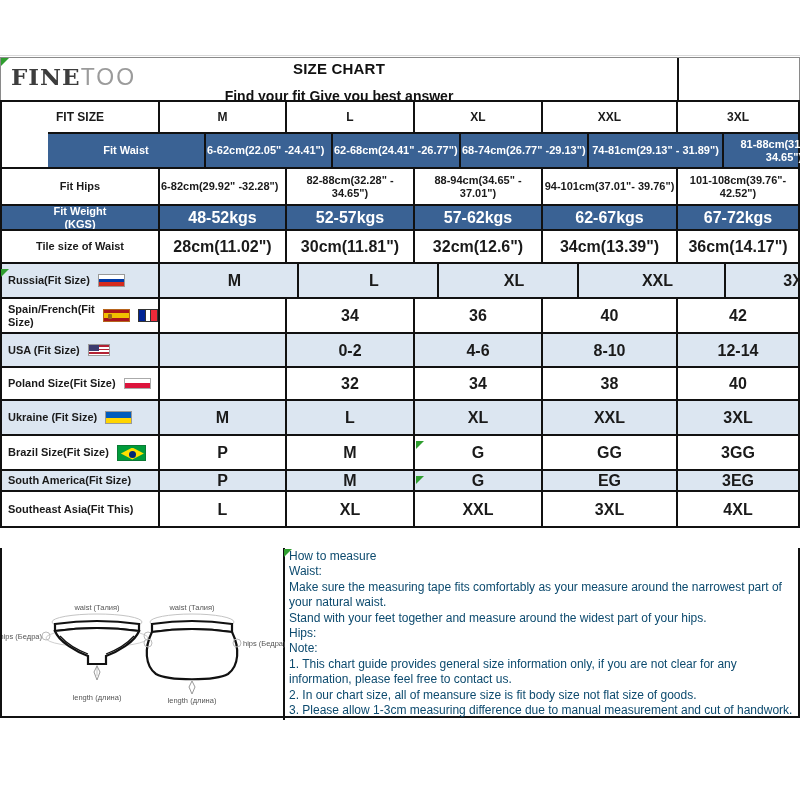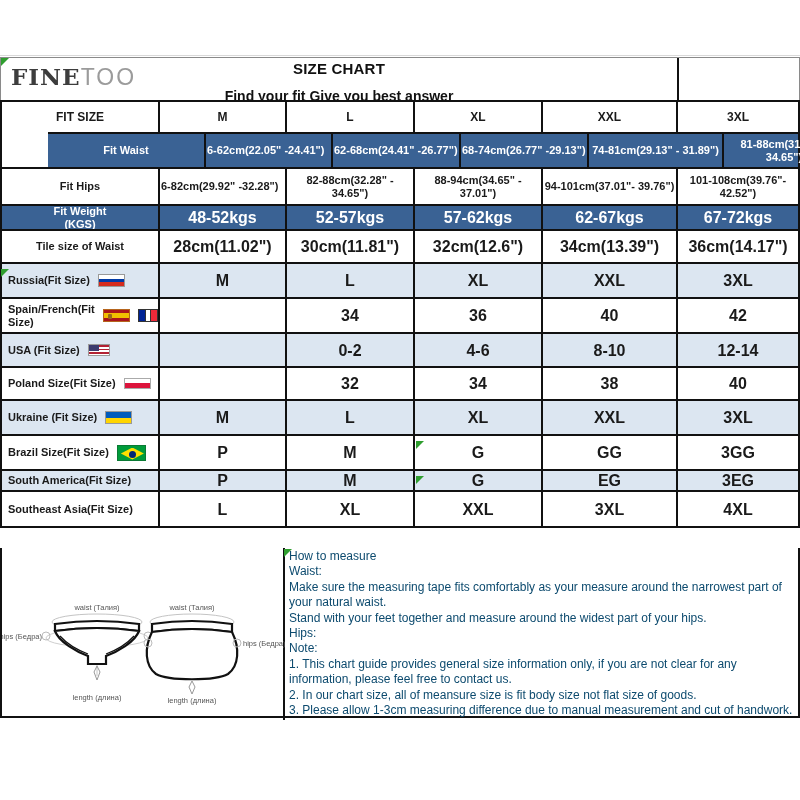--- a/index.html
+++ b/index.html
@@ -132,21 +132,21 @@
         <div class="cell  size-val">67-72kgs</div>
       </div>
       <div class="t-row white" style="height: 33px;">
         <div class="cell label">Tile size of Waist</div>
         <div class="cell  size-val">28cm(11.02")</div>
         <div class="cell  size-val">30cm(11.81")</div>
         <div class="cell  size-val">32cm(12.6")</div>
         <div class="cell  size-val">34cm(13.39")</div>
         <div class="cell  size-val">36cm(14.17")</div>
       </div>
-      <div class="t-row lightblue" style="height: 35px;">
+      <div class="t-row lightblue" style="height: 35px; gap: 12px;">
         <div class="cell label left">Russia(Fit Size)<span class="flag flag-russia"></span></div>
         <div class="cell  size-val">M</div>
         <div class="cell  size-val">L</div>
         <div class="cell  size-val">XL</div>
         <div class="cell  size-val">XXL</div>
         <div class="cell  size-val">3XL</div>
       </div>
       <div class="t-row white" style="height: 35px;">
         <div class="cell label left">Spain/French(Fit Size)<span class="flag flag-spain"></span><span class="flag flag-france"></span></div>
         <div class="cell  size-val"></div>
@@ -189,21 +189,21 @@
       </div>
       <div class="t-row lightblue" style="height: 21px;">
         <div class="cell label left">South America(Fit Size)</div>
         <div class="cell  size-val">P</div>
         <div class="cell  size-val">M</div>
         <div class="cell  size-val">G</div>
         <div class="cell  size-val">EG</div>
         <div class="cell  size-val">3EG</div>
       </div>
       <div class="t-row white" style="height: 38px;">
-        <div class="cell label left">Southeast Asia(Fit Size)</div>
+        <div class="cell label left">Southeast Asia(Fit This)</div>
         <div class="cell  size-val">L</div>
         <div class="cell  size-val">XL</div>
         <div class="cell  size-val">XXL</div>
         <div class="cell  size-val">3XL</div>
         <div class="cell  size-val">4XL</div>
       </div>
     </div>
 
   <div class="bottom-box">
     <div class="diagram-cell">

